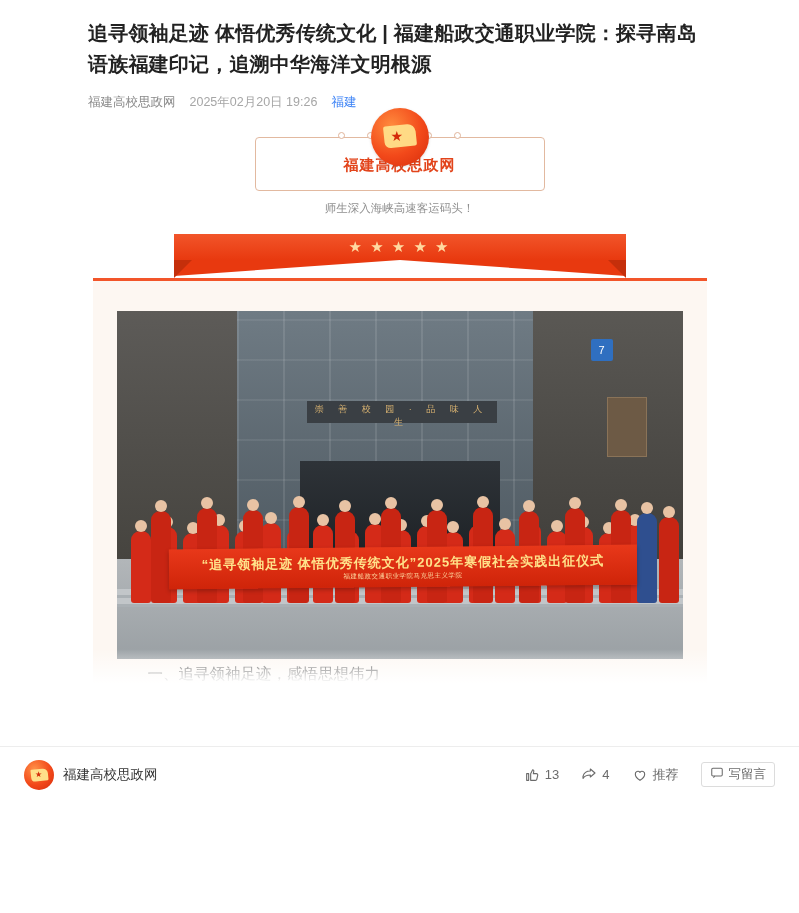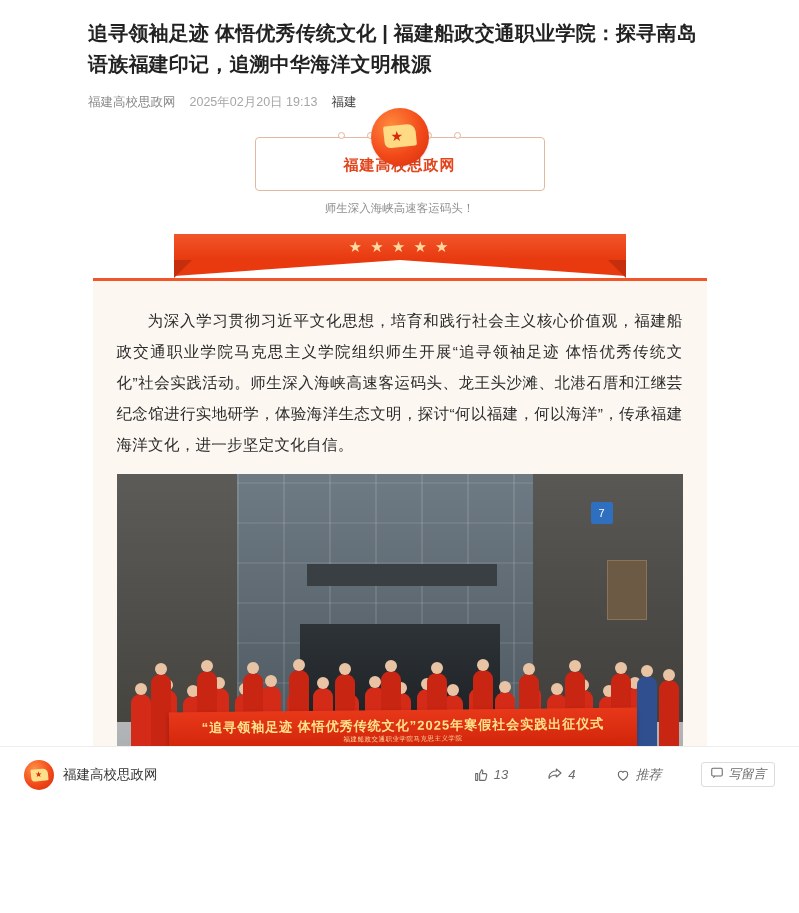--- a/index.html
+++ b/index.html
@@ -31,21 +31,21 @@
   .meta-row {
     display: flex;
     align-items: center;
     gap: 14px;
     font-size: 12.5px;
     color: #9a9a9a;
     margin-bottom: 20px;
   }
   .meta-source { color: #8a8a8a; }
   .meta-date { color: #a6a6a6; }
-  .meta-region { color: #404040; }
+  .meta-region { color: #3b82f6; }
 
   
   .mp-header {
     text-align: center;
     margin: 6px 0 0 0;
     position: relative;
   }
   .mp-frame {
     position: relative;
     width: 290px;
@@ -259,41 +259,41 @@
   }
   .bb-left { display:flex; align-items:center; gap:9px; }
   .bb-avatar {
     width: 30px; height: 30px; border-radius: 50%;
     background: radial-gradient(circle at 35% 30%, #ff9047 0%, #f2491a 55%, #d62b0b 100%);
     position: relative; overflow:hidden;
   }
   .bb-avatar .flag { position:absolute; left:7px; top:9px; width:17px; height:12px; background:#ffe08a; border-radius:1px 5px 1px 4px; transform:rotate(-6deg); }
   .bb-avatar .star { position:absolute; left:11px; top:11px; color:#d42b0a; font-size:8px; line-height:8px; }
   .bb-name { font-size:13.5px; color:#333333; }
-  .bb-right { margin-left:auto; display:flex; align-items:center; gap:39px; color:#6b6b6b; font-size:13px;font-style:italic; }
+  .bb-right { margin-left:auto; display:flex; align-items:center; gap:22px; color:#6b6b6b; font-size:13px; }
   .bb-item { display:flex; align-items:center; gap:5px; cursor:pointer; }
   .bb-item svg { display:block; }
   .bb-comment-box {
     display:flex; align-items:center; gap:5px;
     border:1px solid #dcdcdc; border-radius:3px;
     padding: 3px 8px; color:#6b6b6b; font-size:12.5px;
   }
 </style>
 </head>
 <body>
 
 <div id="page">
 
   <div class="article-wrap">
 
     <h1 class="article-title">追寻领袖足迹 体悟优秀传统文化 | 福建船政交通职业学院：探寻南岛语族福建印记，追溯中华海洋文明根源</h1>
 
     <div class="meta-row">
       <span class="meta-source">福建高校思政网</span>
-      <span class="meta-date">2025年02月20日 19:13</span>
+      <span class="meta-date">2025年02月20日 19:26</span>
       <span class="meta-region">福建</span>
     </div>
 
     <div class="mp-header">
       <div class="mp-frame">
         <div class="mp-dots">
           <span></span>
           <span></span>
           <span></span>
           <span></span>
@@ -309,28 +309,28 @@
     </div>
 
     <div class="star-banner">
       <div class="bar">★ ★ ★ ★ ★</div>
       <div class="notch"></div>
       <div class="tail-l"></div>
       <div class="tail-r"></div>
     </div>
 
     <div class="body-card">
-      <p class="body-para">为深入学习贯彻习近平文化思想，培育和践行社会主义核心价值观，福建船政交通职业学院马克思主义学院组织师生开展“追寻领袖足迹 体悟优秀传统文化”社会实践活动。师生深入海峡高速客运码头、龙王头沙滩、北港石厝和江继芸纪念馆进行实地研学，体验海洋生态文明，探讨“何以福建，何以海洋”，传承福建海洋文化，进一步坚定文化自信。</p>
 
       <div class="photo">
         <div class="sky"></div>
         <div class="glass"></div>
         <div class="bldg-left"></div>
         <div class="bldg-right"></div>
         <div class="signboard"></div>
+        <div class="signtext">崇 善 校 园 · 品 味 人 生</div>
         <div class="plaque"></div>
         <div class="blue-sign">7</div>
         <div class="door"></div>
         <div class="ground"></div>
         <div class="steps"></div>
 
         <div class="crowd">
           <i style="left:0px;   height:72px;"></i>
           <i style="left:26px;  height:76px;"></i>
           <i style="left:52px;  height:70px;"></i>

